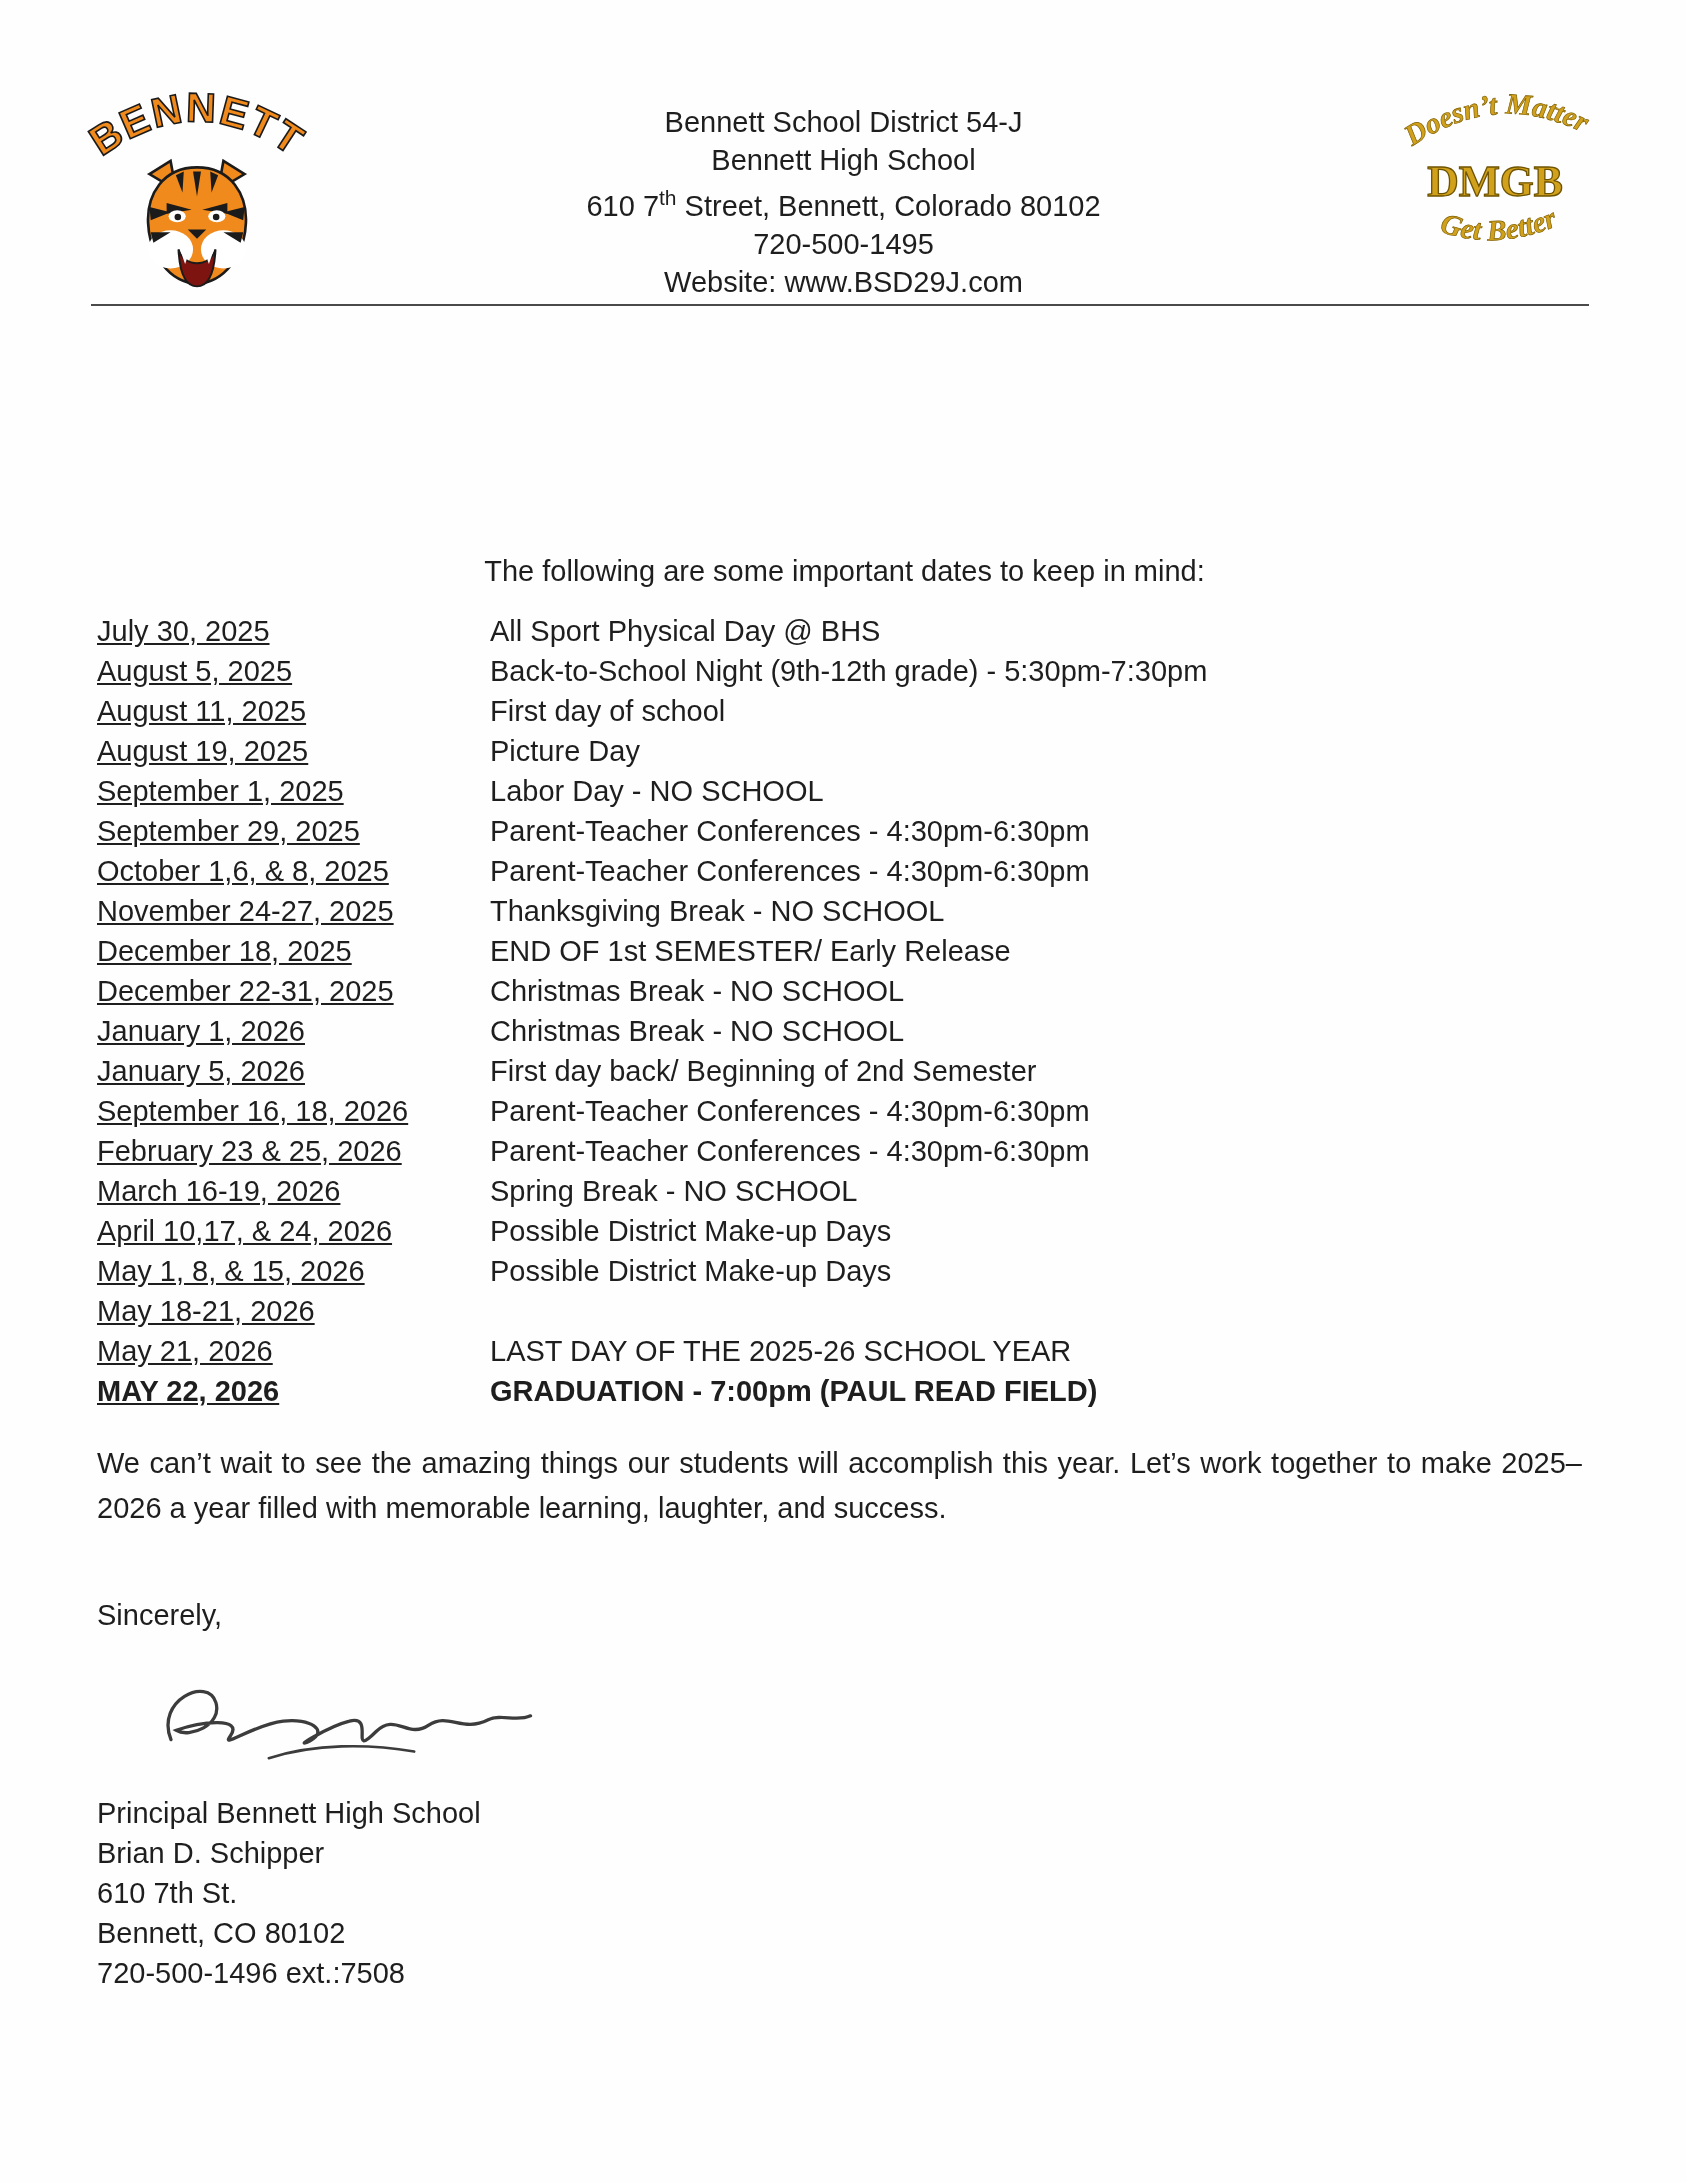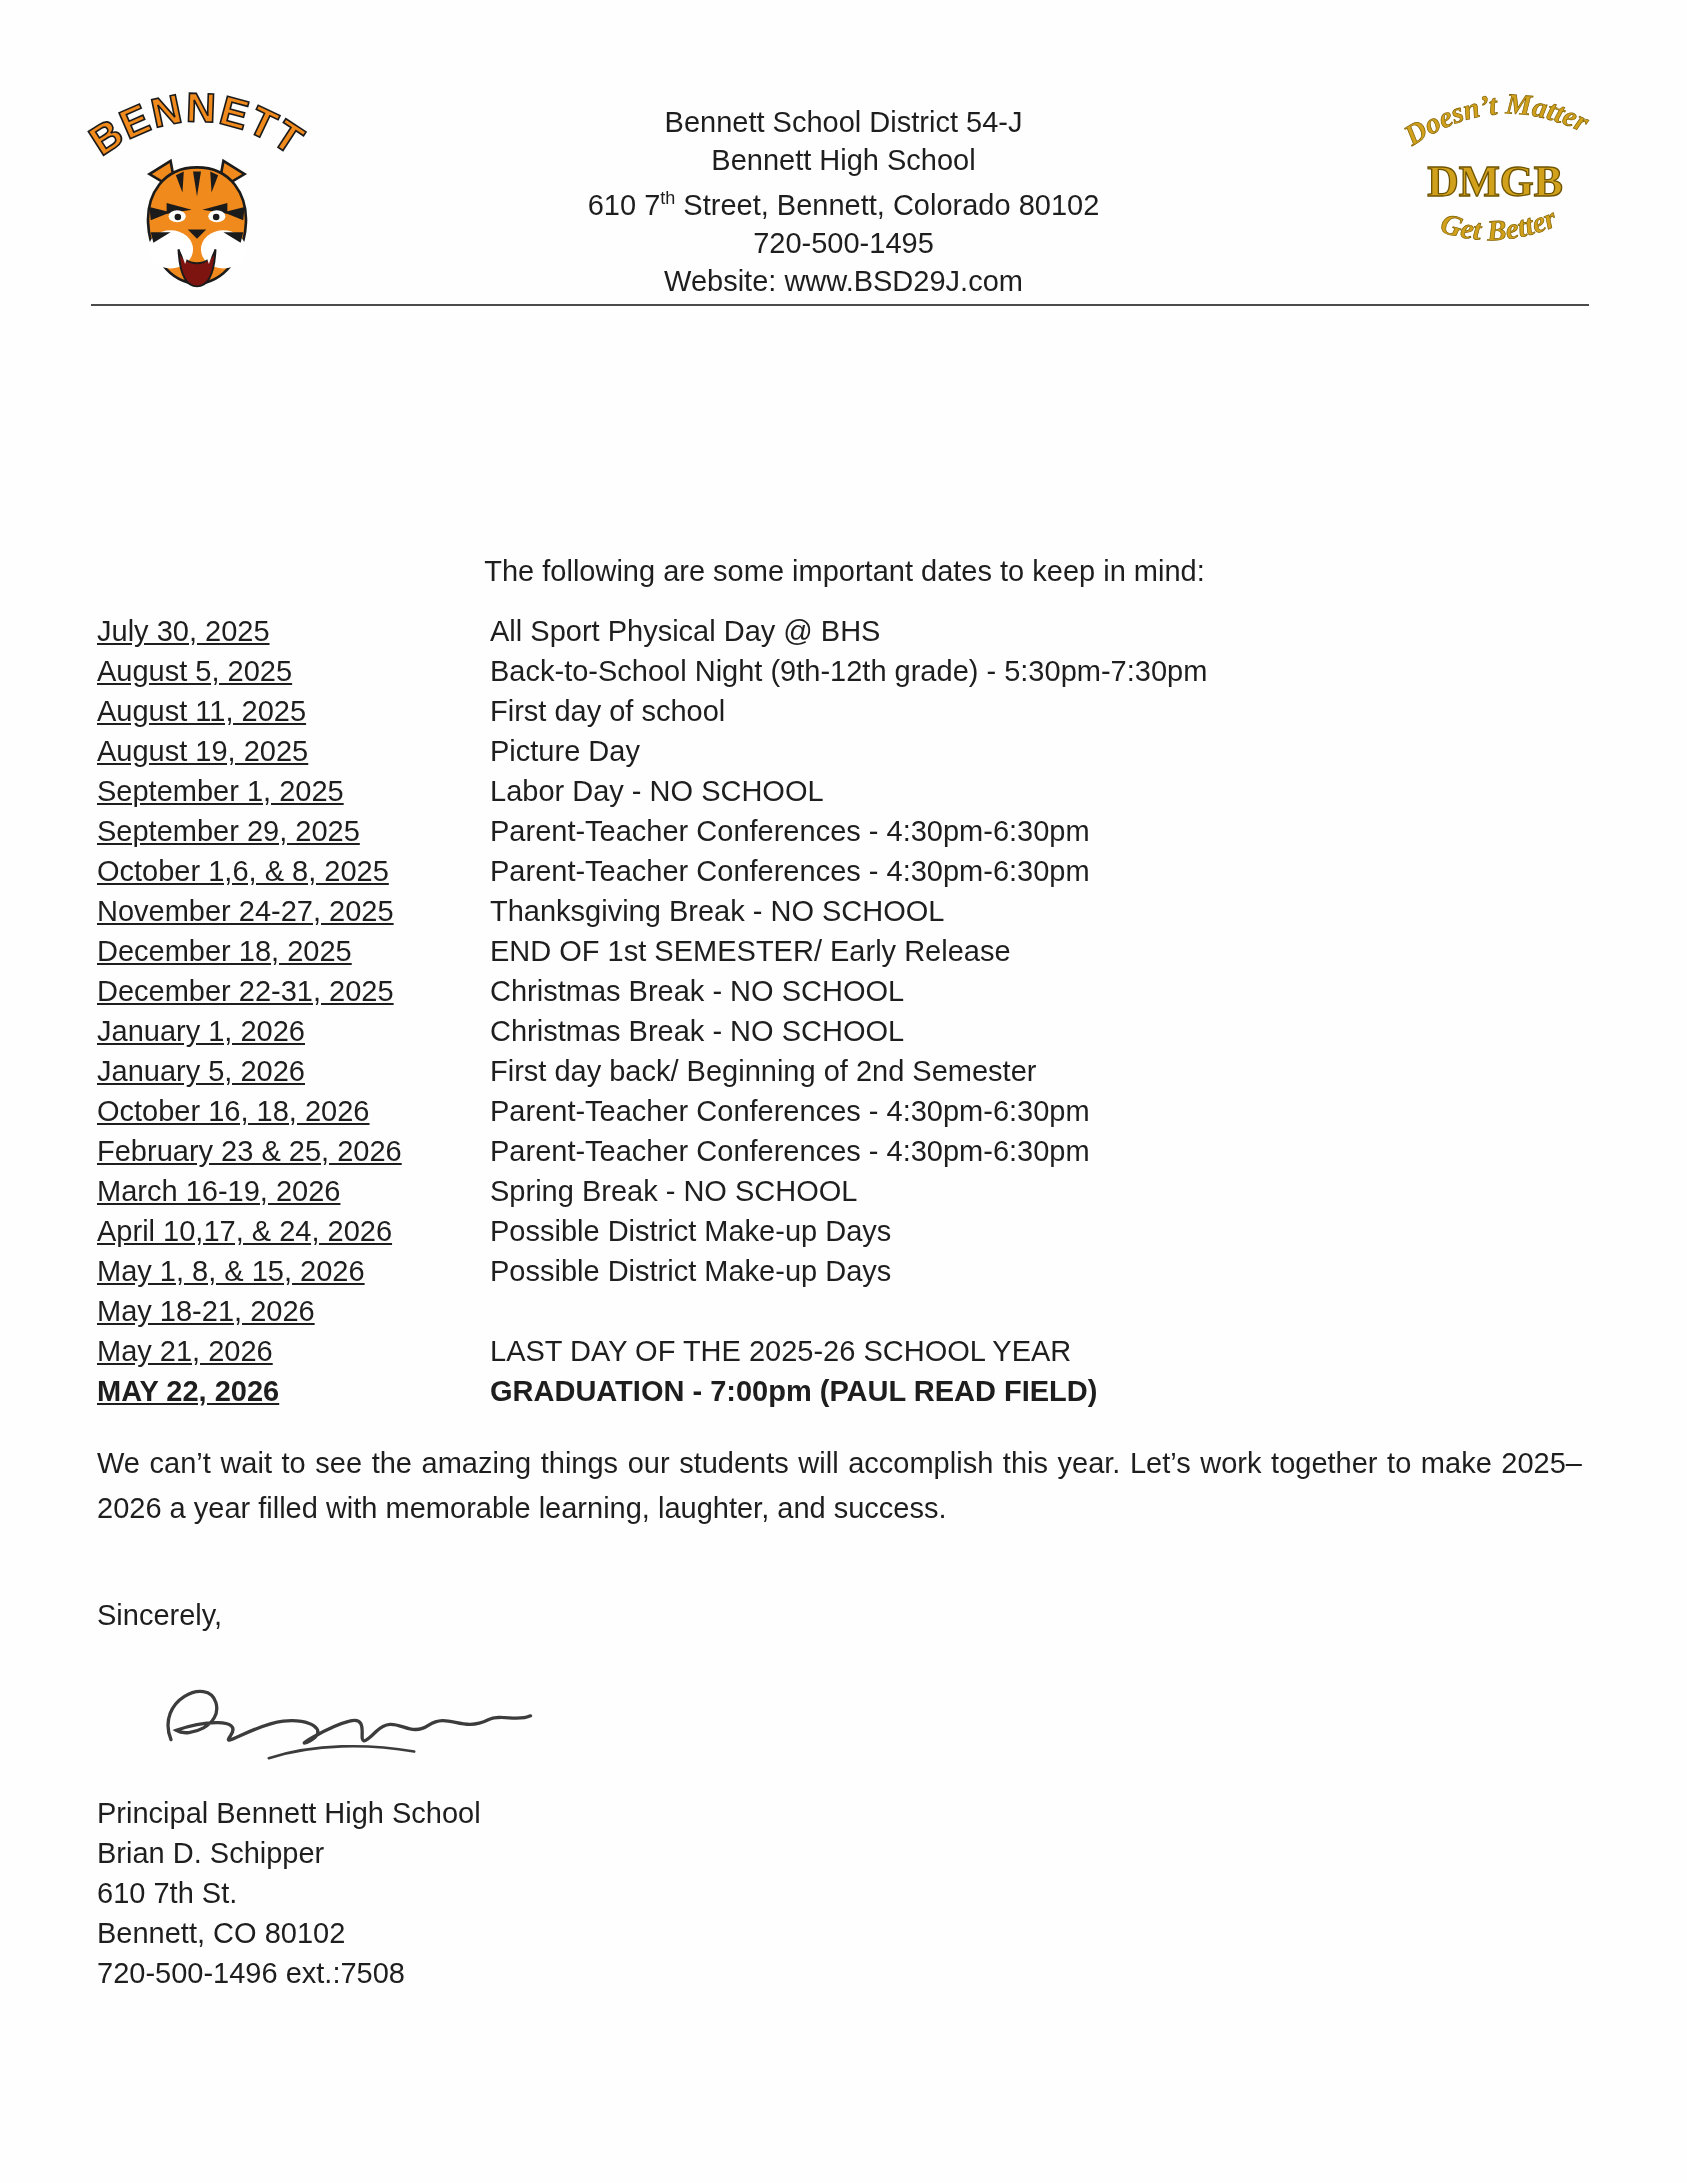--- a/index.html
+++ b/index.html
@@ -14,21 +14,21 @@
     overflow:hidden;
   }
   
   .header { position:absolute; top:63px; left:0; width:100%; height:245px; }
   .logo-left { position:absolute; left:83px; top:0; width:228px; height:228px; }
   .logo-right { position:absolute; right:76px; top:6.6px; width:232px; height:205px; }
   .school-info {
     position:absolute; left:50%; transform:translateX(-50%);
     top:40px; text-align:center; font-size:29px; line-height:38px; white-space:nowrap;
   }
-  .school-info .sup { font-size:18px; vertical-align:super; }
+  .school-info .sup { font-size:21px; vertical-align:super; }
   .divider {
     position:absolute; top:304px; left:91px; right:98px;
     border-top:2px solid #4a4a4a;
   }
   
   .content {
     position:absolute; top:551px; left:97px; width:1495px;
     font-size:29px; line-height:40px;
   }
   .intro { font-weight:normal; margin-bottom:20px;text-align:center; }
@@ -167,21 +167,21 @@
           <span class="date">January 1, 2026</span>
           <span class="event">Christmas Break - NO SCHOOL</span>
         </div>
 
         <div class="row">
           <span class="date">January 5, 2026</span>
           <span class="event">First day back/ Beginning of 2nd Semester</span>
         </div>
 
         <div class="row">
-          <span class="date">October 16, 18, 2026</span>
+          <span class="date">September 16, 18, 2026</span>
           <span class="event">Parent-Teacher Conferences - 4:30pm-6:30pm</span>
         </div>
 
         <div class="row">
           <span class="date">February 23 &amp; 25, 2026</span>
           <span class="event">Parent-Teacher Conferences - 4:30pm-6:30pm</span>
         </div>
 
         <div class="row">
           <span class="date">March 16-19, 2026</span>

